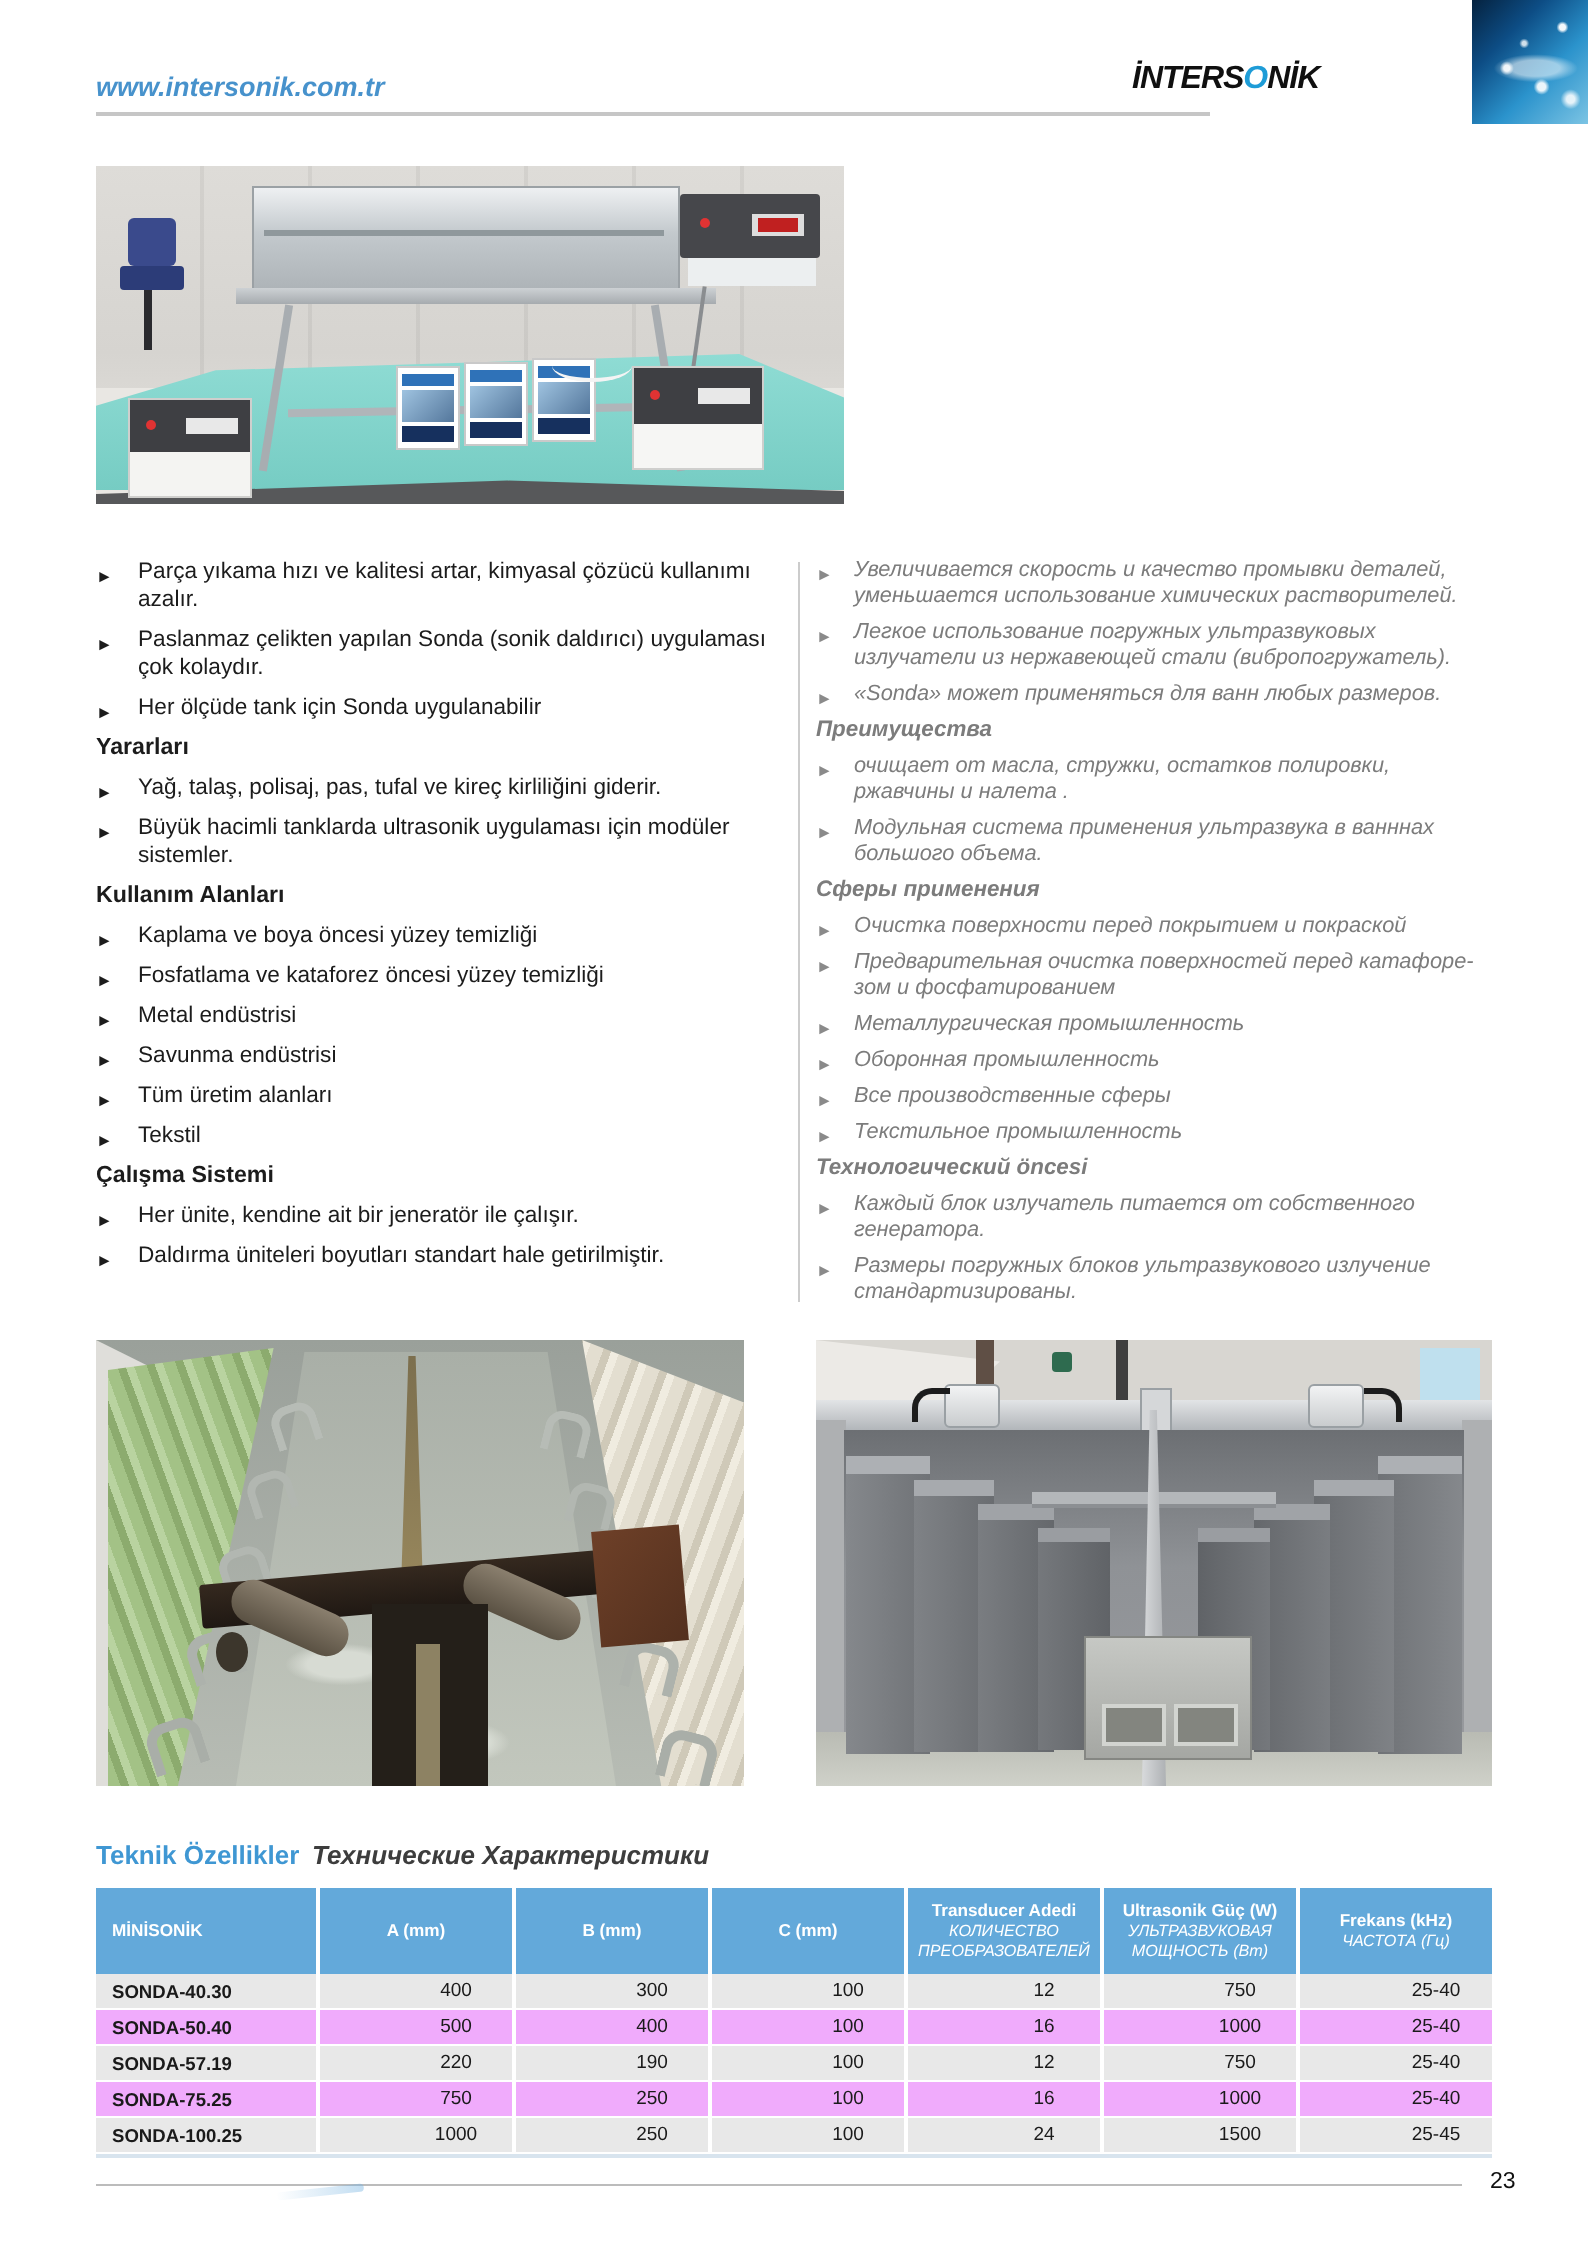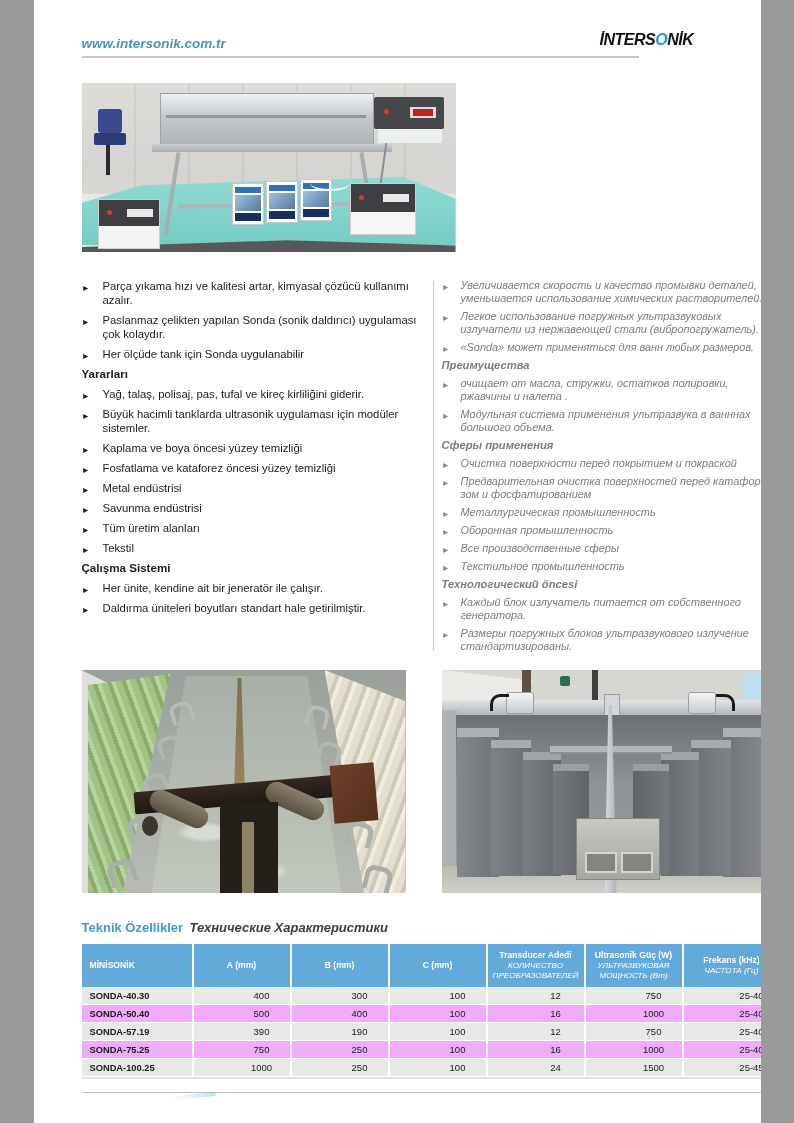--- a/index.html
+++ b/index.html
@@ -1,16 +1,16 @@
 <!DOCTYPE html>
 <html><head>
 <meta charset="utf-8">
 <style>
   html,body{margin:0;padding:0;background:#9a9a9a;}
-  .page{position:relative;width:727px;height:1123px;background:#fff;margin:0 auto;
+  .page{position:relative;width:794px;height:1123px;background:#fff;margin:0 auto;
         font-family:"Liberation Sans",sans-serif;overflow:hidden;}
   .p{position:absolute;}
 
   
   .url{position:absolute;left:48px;top:36px;font-size:13.5px;font-weight:bold;font-style:italic;color:#4792cc;}
   .header-rule{position:absolute;left:48px;top:56px;width:557px;height:2px;background:#c6c6c6;}
   .logo{position:absolute;left:566px;top:31px;font-size:16px;font-weight:700;font-style:italic;
         letter-spacing:-0.5px;color:#101010;white-space:nowrap;}
   .logo .o{color:#1e9cd7;}
   .splash{position:absolute;left:736px;top:0;width:58px;height:62px;
@@ -133,20 +133,21 @@
     </div>
   </div>
 
   <div class="col col-tr" id="col-tr">
       <div class="li"><span class="ar">►</span><span class="t">Parça yıkama hızı ve kalitesi artar, kimyasal çözücü kullanımı azalır.</span></div>
       <div class="li"><span class="ar">►</span><span class="t">Paslanmaz çelikten yapılan Sonda (sonik daldırıcı) uygulaması çok kolaydır.</span></div>
       <div class="li"><span class="ar">►</span><span class="t">Her ölçüde tank için Sonda uygulanabilir</span></div>
       <div class="h">Yararları</div>
       <div class="li"><span class="ar">►</span><span class="t">Yağ, talaş, polisaj, pas, tufal ve kireç kirliliğini giderir.</span></div>
       <div class="li"><span class="ar">►</span><span class="t">Büyük hacimli tanklarda ultrasonik uygulaması için modüler sistemler.</span></div>
+      <div class="h">Kullanım Alanları</div>
       <div class="li"><span class="ar">►</span><span class="t">Kaplama ve boya öncesi yüzey temizliği</span></div>
       <div class="li"><span class="ar">►</span><span class="t">Fosfatlama ve kataforez öncesi yüzey temizliği</span></div>
       <div class="li"><span class="ar">►</span><span class="t">Metal endüstrisi</span></div>
       <div class="li"><span class="ar">►</span><span class="t">Savunma endüstrisi</span></div>
       <div class="li"><span class="ar">►</span><span class="t">Tüm üretim alanları</span></div>
       <div class="li"><span class="ar">►</span><span class="t">Tekstil</span></div>
       <div class="h">Çalışma Sistemi</div>
       <div class="li"><span class="ar">►</span><span class="t">Her ünite, kendine ait bir jeneratör ile çalışır.</span></div>
       <div class="li"><span class="ar">►</span><span class="t">Daldırma üniteleri boyutları standart hale getirilmiştir.</span></div>
     </div>
@@ -280,21 +281,21 @@
         <div class="td c0 model">SONDA-50.40</div>
         <div class="td c1 num">500</div>
         <div class="td c2 num">400</div>
         <div class="td c3 num">100</div>
         <div class="td c4 num">16</div>
         <div class="td c5 num">1000</div>
         <div class="td c6 num">25-40</div>
       </div>
       <div class="trow gray">
         <div class="td c0 model">SONDA-57.19</div>
-        <div class="td c1 num">390</div>
+        <div class="td c1 num">220</div>
         <div class="td c2 num">190</div>
         <div class="td c3 num">100</div>
         <div class="td c4 num">12</div>
         <div class="td c5 num">750</div>
         <div class="td c6 num">25-40</div>
       </div>
       <div class="trow white">
         <div class="td c0 model">SONDA-75.25</div>
         <div class="td c1 num">750</div>
         <div class="td c2 num">250</div>

